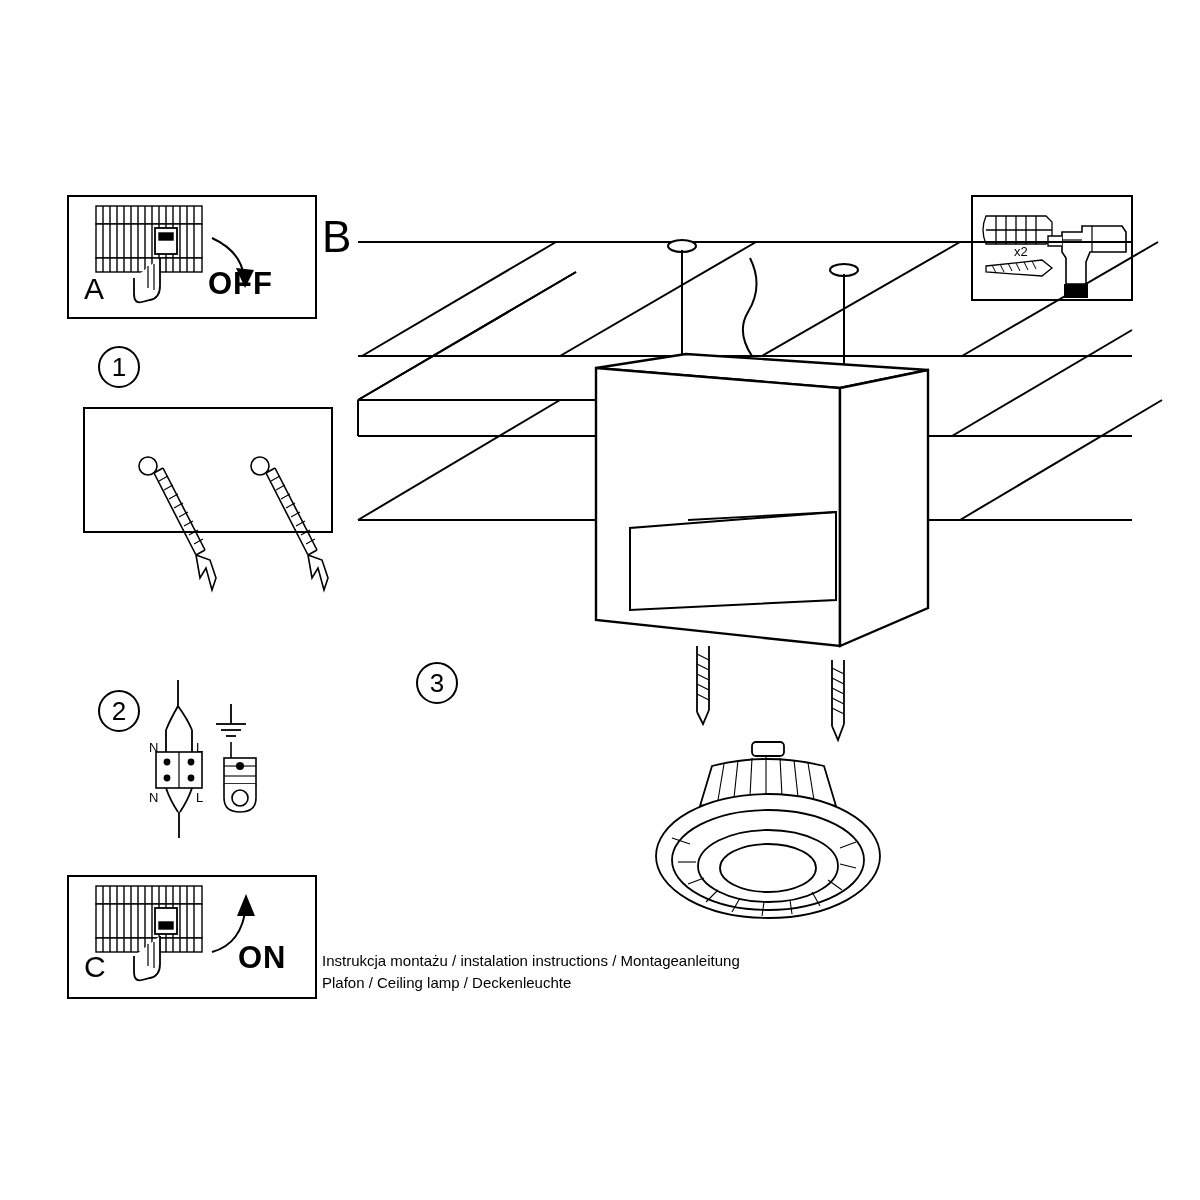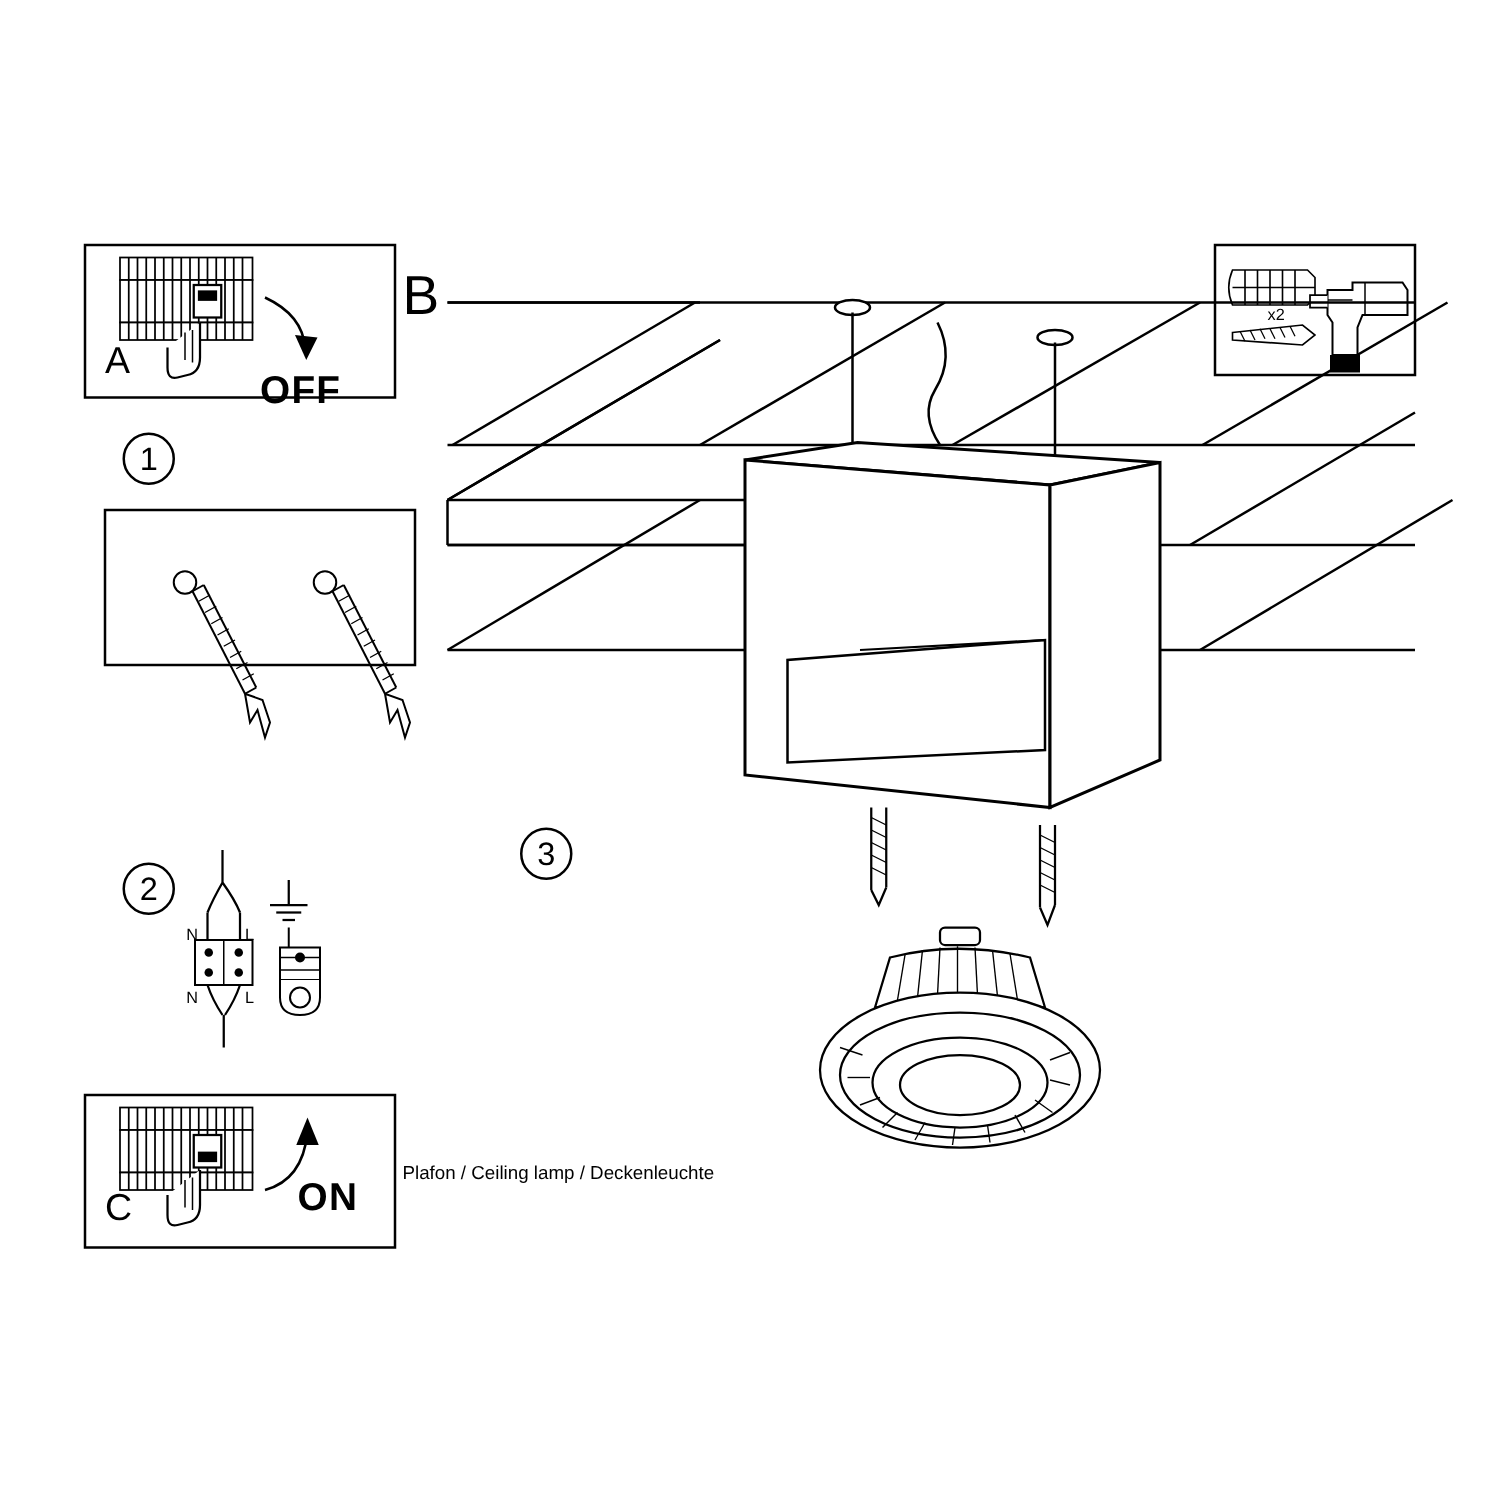--- a/index.html
+++ b/index.html
@@ -363,31 +363,32 @@
           <line x1="856" y1="842" x2="840" y2="848"></line>
         </g>
       </g>
 
     </g>
   </svg>
 
   <div class="txt big-letter" style="left:322px; top:212px;">B</div>
 
   <div class="txt mid-letter" style="left:84px; top:272px;">A</div>
-  <div class="txt onoff" style="left:208px; top:266px;margin-top:28px;">OFF</div>
+  <div class="txt onoff" style="left:208px; top:266px;">OFF</div>
 
   <div class="txt mid-letter" style="left:84px; top:950px;">C</div>
   <div class="txt onoff" style="left:210px; top:940px;margin-left:28px;">ON</div>
 
   <div class="num-circle" style="left:98px; top:346px;">1</div>
   <div class="num-circle" style="left:98px; top:690px;">2</div>
   <div class="num-circle" style="left:416px; top:662px;">3</div>
 
   <div class="txt tiny" style="left:149px; top:740px;">N</div>
   <div class="txt tiny" style="left:196px; top:740px;">L</div>
   <div class="txt tiny" style="left:149px; top:790px;">N</div>
   <div class="txt tiny" style="left:196px; top:790px;">L</div>
 
   <div class="txt smallnum" style="left:1014px; top:244px;">x2</div>
 
-  <div class="txt caption" style="left:322px; top:928px;">Plafon / Ceiling lamp / Deckenleuchte</div>
+  <div class="txt caption" style="left:322px; top:950px;">Instrukcja montażu / instalation instructions / Montageanleitung</div>
+  <div class="txt caption" style="left:322px; top:972px;">Plafon / Ceiling lamp / Deckenleuchte</div>
 
 </div>
 
 </body></html>

